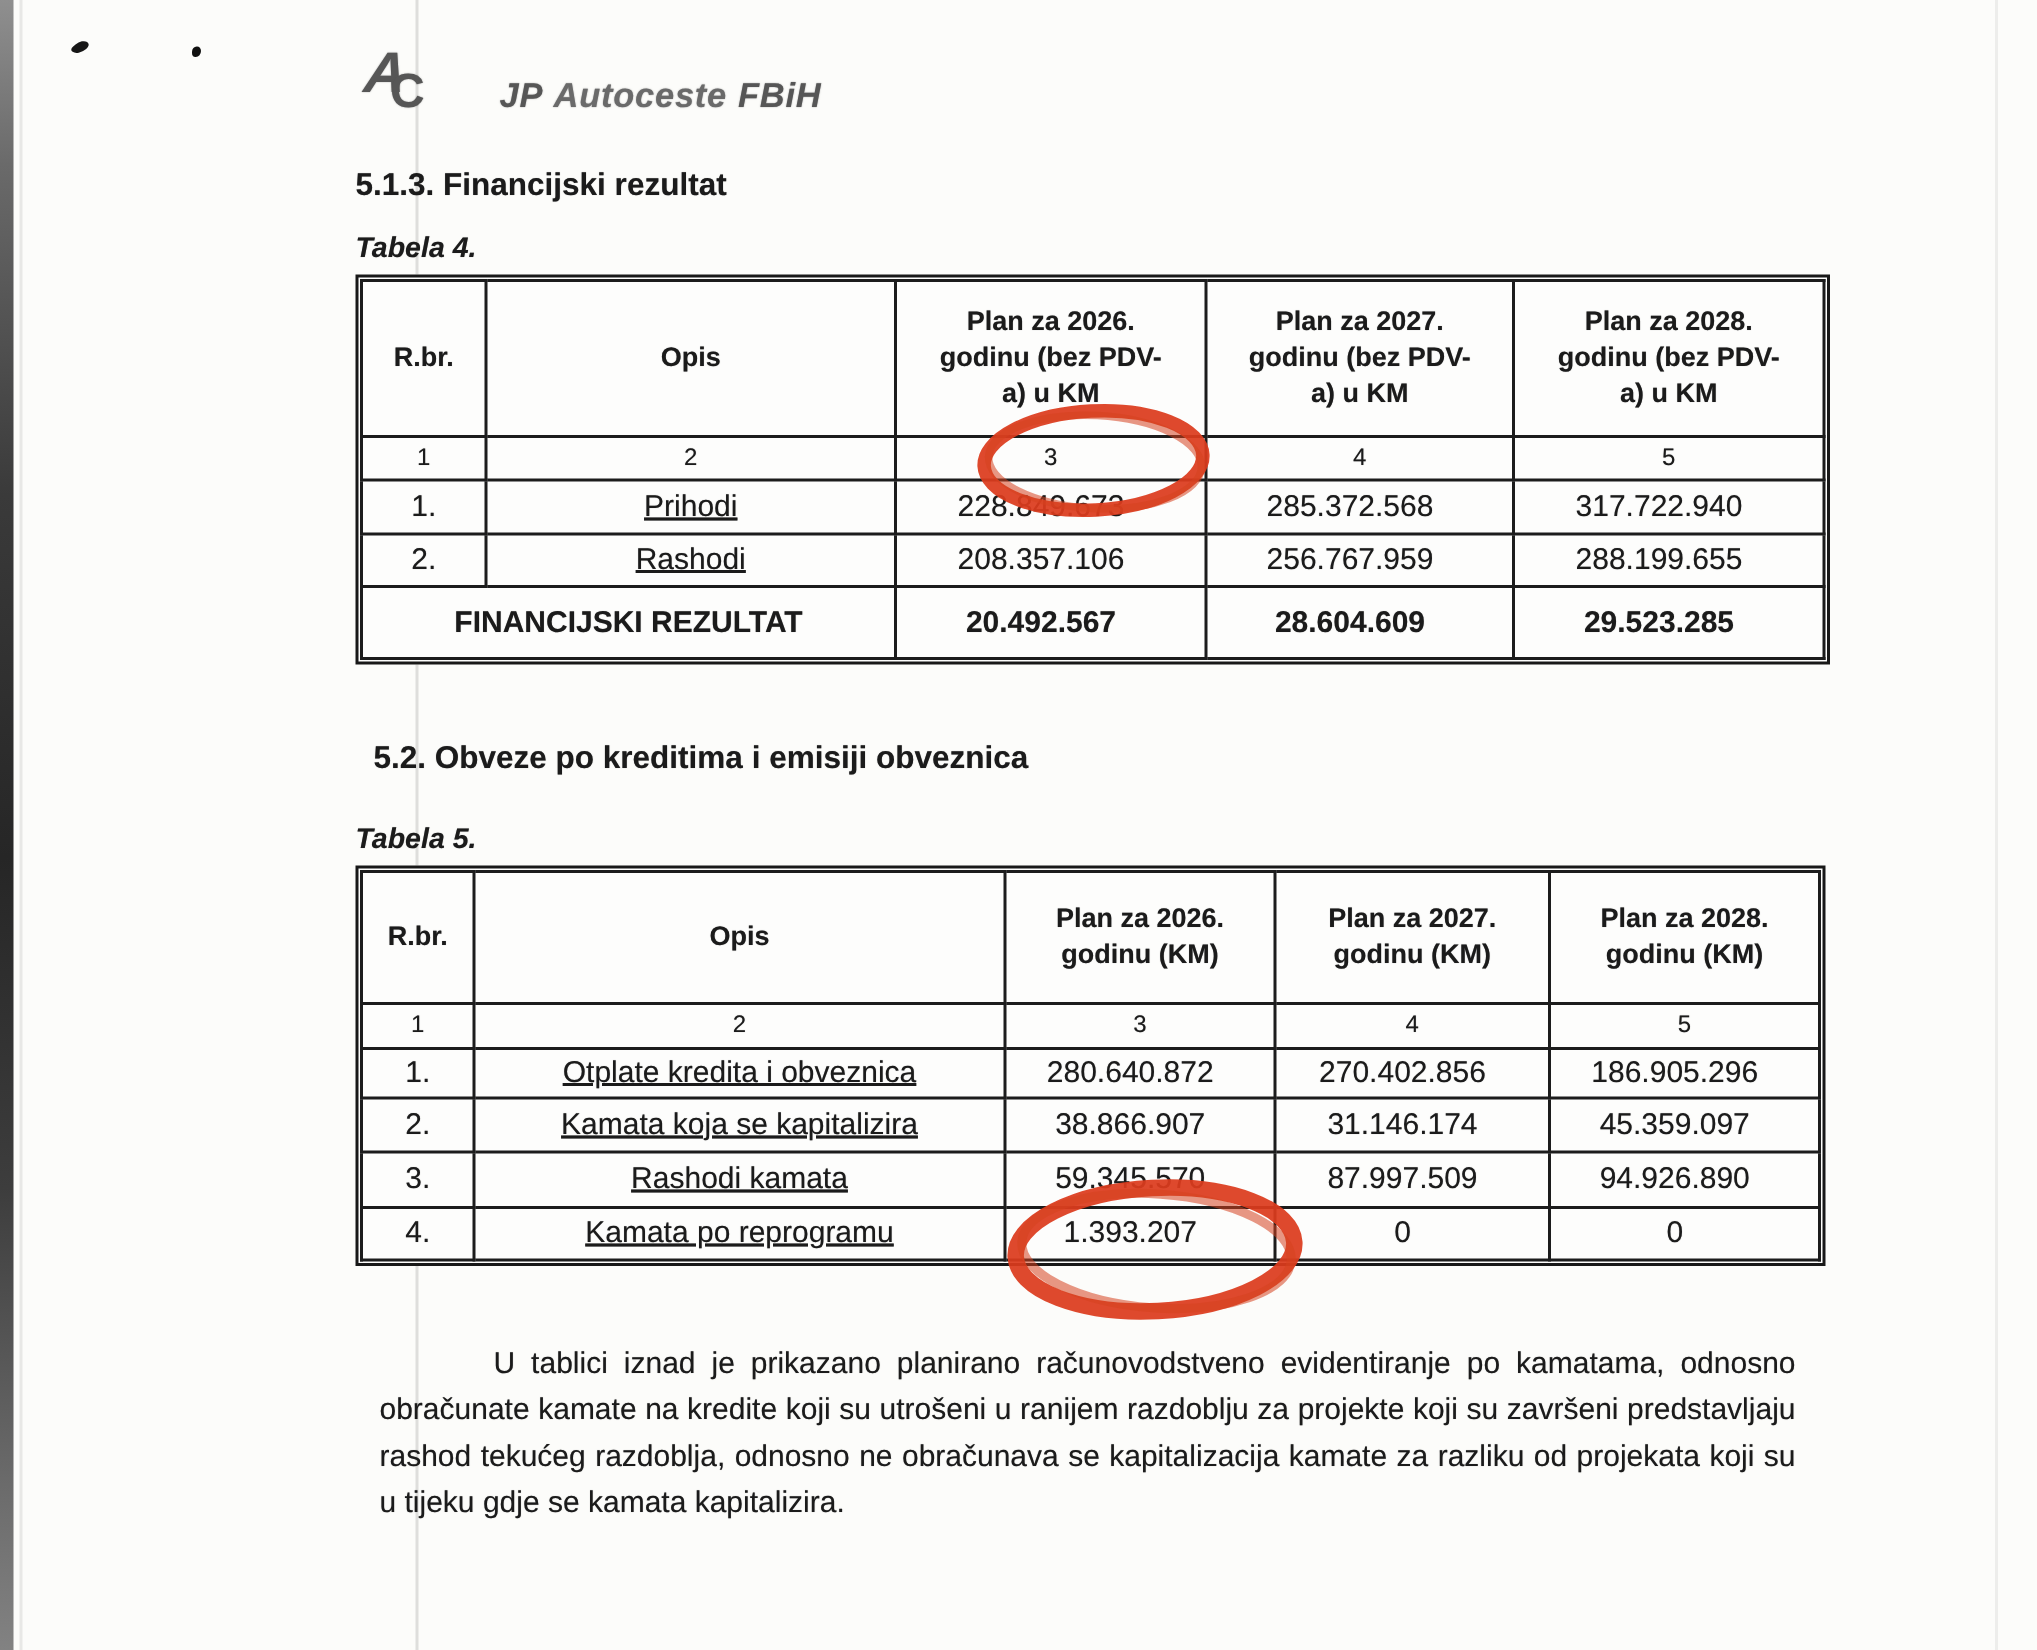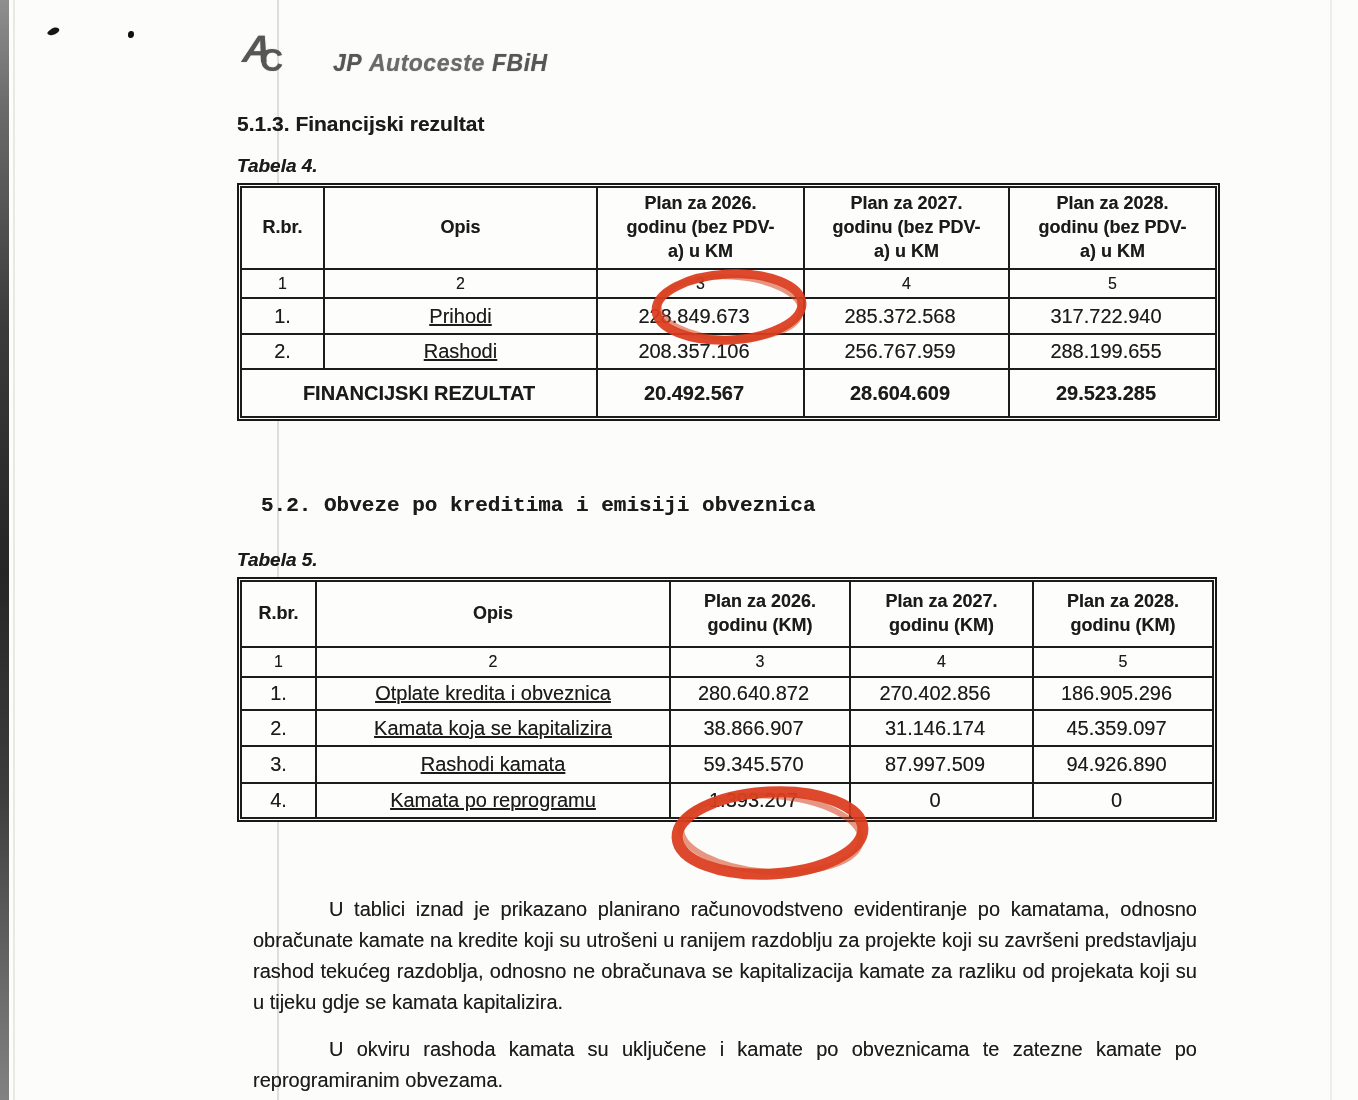--- a/index.html
+++ b/index.html
@@ -24,34 +24,34 @@
   .logo .mono-a{position:absolute;left:0;top:0;font-size:38px;font-weight:bold;font-style:italic;transform:skewX(-6deg);}
   .logo .mono-c{position:absolute;left:17px;top:14px;font-size:32px;font-weight:bold;}
   .logo .lt{position:absolute;top:22px;font-style:italic;letter-spacing:.5px;margin-left:40px;}
   .logo .jp{left:50px;font-size:23px;font-weight:bold;}
   .logo .auto{left:86px;font-size:23px;font-weight:600;color:#6a6a6a;}
   .logo .fbih{left:209px;font-size:23px;font-weight:bold;}
 
   .h-main{position:absolute;font-size:21px;font-weight:bold;white-space:nowrap;
     text-shadow:0 0 .5px rgba(25,25,25,.55);}
   #heading-513{left:237px;top:112px;}
-  #heading-52{left:261px;top:494px;font-family:Liberation Mono, monospace;}
+  #heading-52{left:249px;top:494px;}
   .tbl-label{position:absolute;left:237px;font-size:19px;font-weight:bold;font-style:italic;
     text-shadow:0 0 .5px rgba(25,25,25,.55);}
   #label-t4{top:155px;}
   #label-t5{top:549px;}
 
   
   .tbl-outer{position:absolute;border:2px solid #181818;padding:1px;background:#fdfdfc;}
   #t4-wrap{left:237px;top:183px;}
   #t5-wrap{left:237px;top:577px;}
   table{border-collapse:collapse;table-layout:fixed;}
   td,th{border:2px solid #1c1c1c;padding:0;vertical-align:middle;
     text-shadow:0 0 .5px rgba(25,25,25,.5);}
-  th{font-size:18px;font-weight:bold;text-align:center;line-height:1.32;padding:0 22px;}
+  th{font-size:18px;font-weight:bold;text-align:center;line-height:1.32;padding:11px 22px;}
   th.small-h{padding:0 4px;margin-left:45px;}
   .row-head-t4 th{height:80px;}
   .row-head-t5 th{height:64px;}
   .row-num td{height:27px;font-size:16px;text-align:center;}
   .row-num-t5 td{height:28px;}
   .data-row td{font-size:20px;}
   .c-rbr{text-align:center;}
   .c-opis{text-align:center;padding-left:0;text-decoration:underline;}
   .c-val{text-align:center;padding-right:13px;}
   .t4r1 td{height:34px;} .t4r2 td{height:33px;}
@@ -196,21 +196,20 @@
         <td class="c-val">1.393.207</td>
         <td class="c-val">0</td>
         <td class="c-val">0</td>
       </tr>
     </tbody>
       </table>
   </div>
 
   <div class="body-text">
     <p>U tablici iznad je prikazano planirano računovodstveno evidentiranje po kamatama, odnosno obračunate kamate na kredite koji su utrošeni u ranijem razdoblju za projekte koji su završeni predstavljaju rashod tekućeg razdoblja, odnosno ne obračunava se kapitalizacija kamate za razliku od projekata koji su u tijeku gdje se kamata kapitalizira.</p>
-    <p>U okviru rashoda kamata su uključene i kamate po obveznicama te zatezne kamate po reprogramiranim obvezama.</p>
   </div>
 
   <svg class="annot" id="circle1" width="170" height="88" viewBox="0 0 170 88">
     <ellipse cx="84" cy="43" rx="73" ry="33" fill="none" stroke="#dc3b1d" stroke-width="9" stroke-opacity="0.93" transform="rotate(-3 84 43)"></ellipse>
     <ellipse cx="85" cy="44" rx="71" ry="31" fill="none" stroke="#d5421f" stroke-width="5" stroke-opacity="0.55" transform="rotate(3 85 44)"></ellipse>
   </svg>
 
   <svg class="annot" id="circle2" width="206" height="102" viewBox="0 0 206 102">
     <ellipse cx="102" cy="51" rx="93" ry="41" fill="none" stroke="#dc3b1d" stroke-width="11" stroke-opacity="0.93" transform="rotate(-3 102 51)"></ellipse>
     <ellipse cx="103" cy="52" rx="90" ry="38" fill="none" stroke="#d5421f" stroke-width="6" stroke-opacity="0.55" transform="rotate(4 103 52)"></ellipse>

